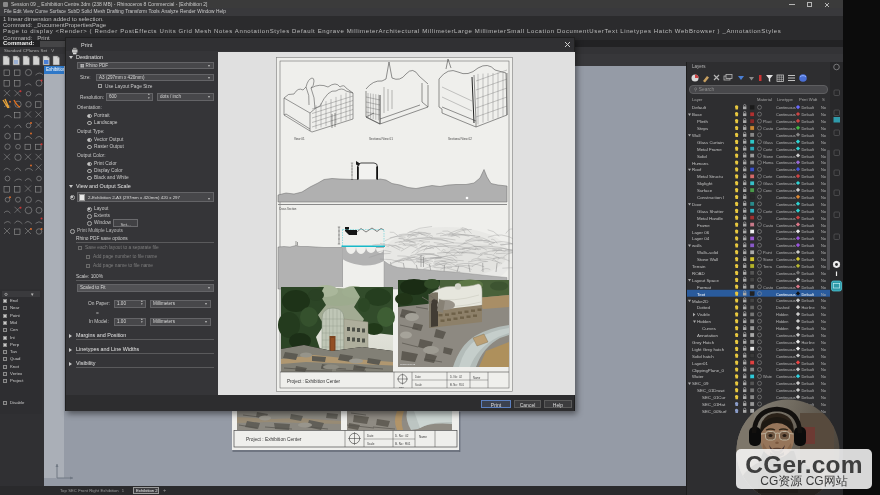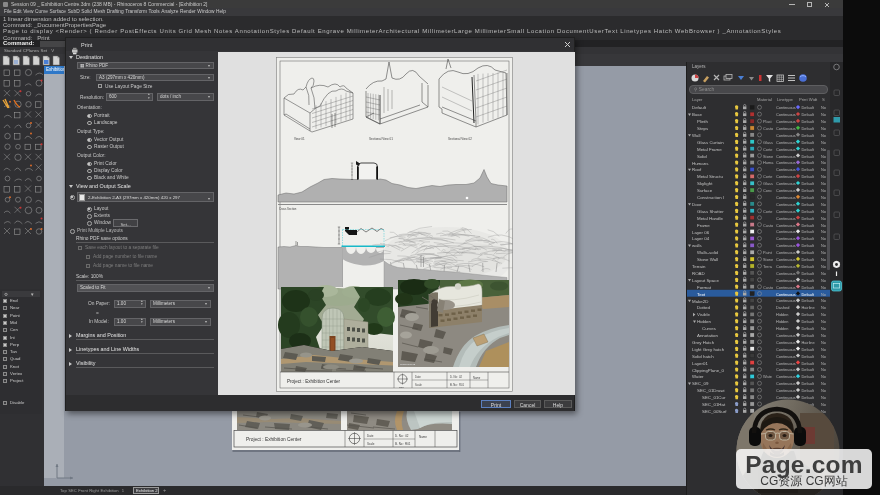--- a/index.html
+++ b/index.html
@@ -1234,14 +1234,14 @@
       <ellipse cx="34.5" cy="36.5" rx="2" ry="1.5" fill="#241b13"></ellipse>
       <ellipse cx="48.5" cy="36.5" rx="2" ry="1.5" fill="#241b13"></ellipse>
       <path d="M39,44 Q41,46 43,44 Q42.5,42.5 41,42.5 Q39.5,42.5 39,44 Z" fill="#7a573e"></path>
       <path d="M36,50 Q41,52.5 46,50 Q44,48.5 41,48.8 Q38,48.5 36,50 Z" fill="#5b4030"></path>
       <path d="M33,46 Q41,58 49,46 Q47,55 41,56 Q35,55 33,46 Z" fill="#463530"></path>
       <path d="M34,53 Q41,58 48,53 L48,56 Q41,60 34,56 Z" fill="#32271f"></path>
     </g>
   </svg>
 
 <div class="ab" style="left:736px;top:449px;width:136px;height:40px;background:rgba(250,250,250,0.86);border-radius:5px"></div>
-<div class="ab" style="left:736px;top:451px;width:136px;text-align:center;font-size:24.5px;color:#3e3e3e;letter-spacing:0.2px;font-weight:bold">Page.com</div>
+<div class="ab" style="left:736px;top:451px;width:136px;text-align:center;font-size:24.5px;color:#3e3e3e;letter-spacing:0.2px;font-weight:bold">CGer.com</div>
 <div class="ab" style="left:736px;top:472.5px;width:136px;text-align:center;font-size:12px;color:#3a3a3a">CG资源 CG网站</div>
 
 </body></html>

